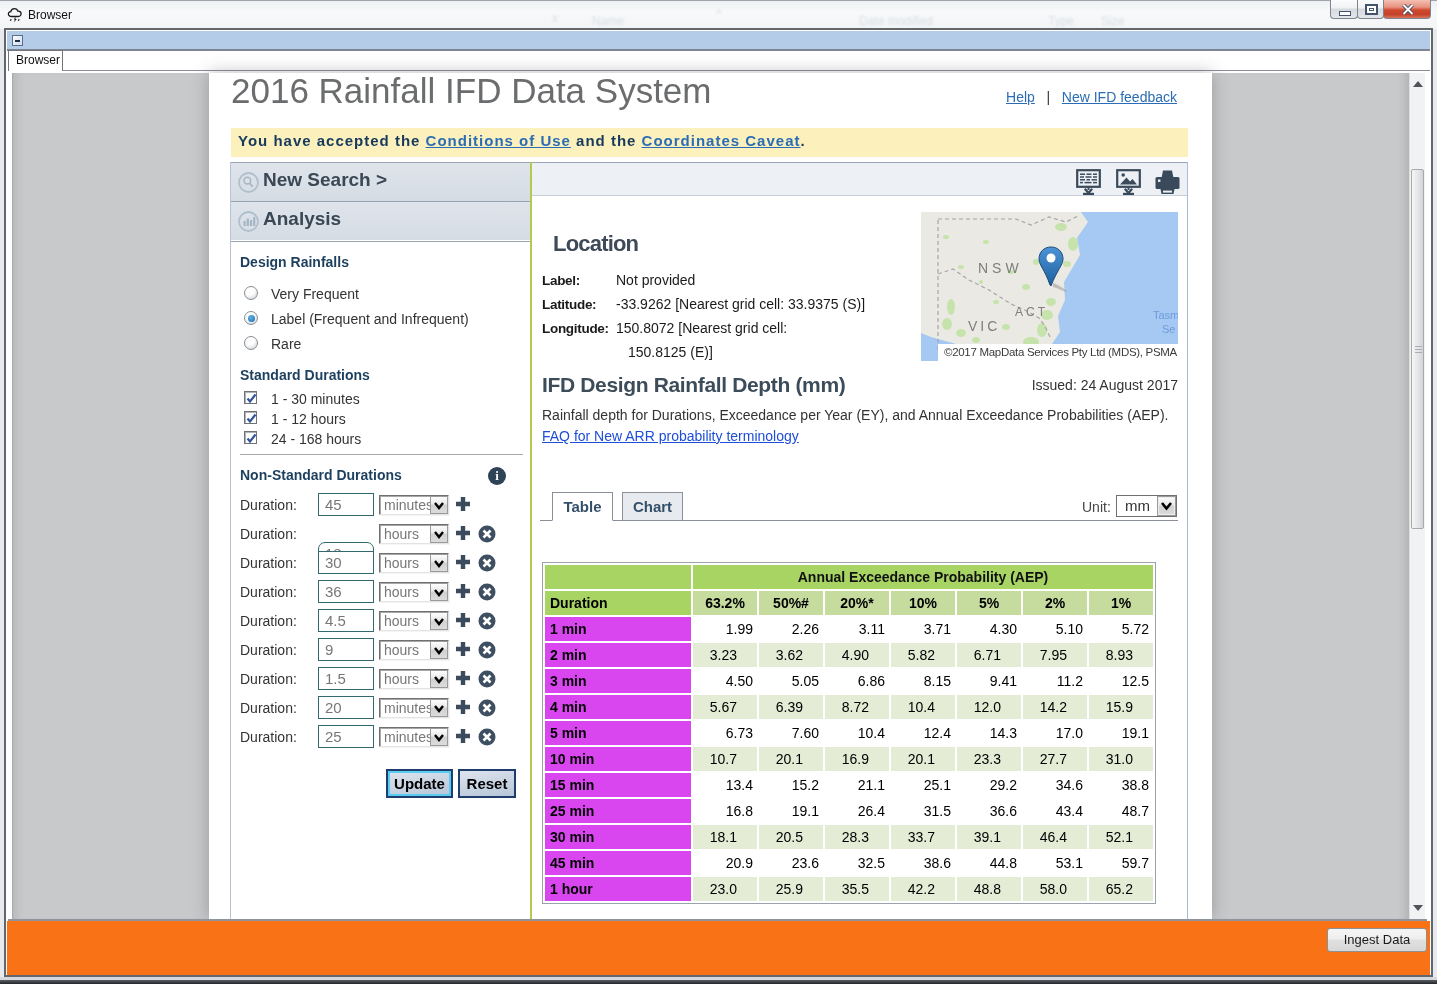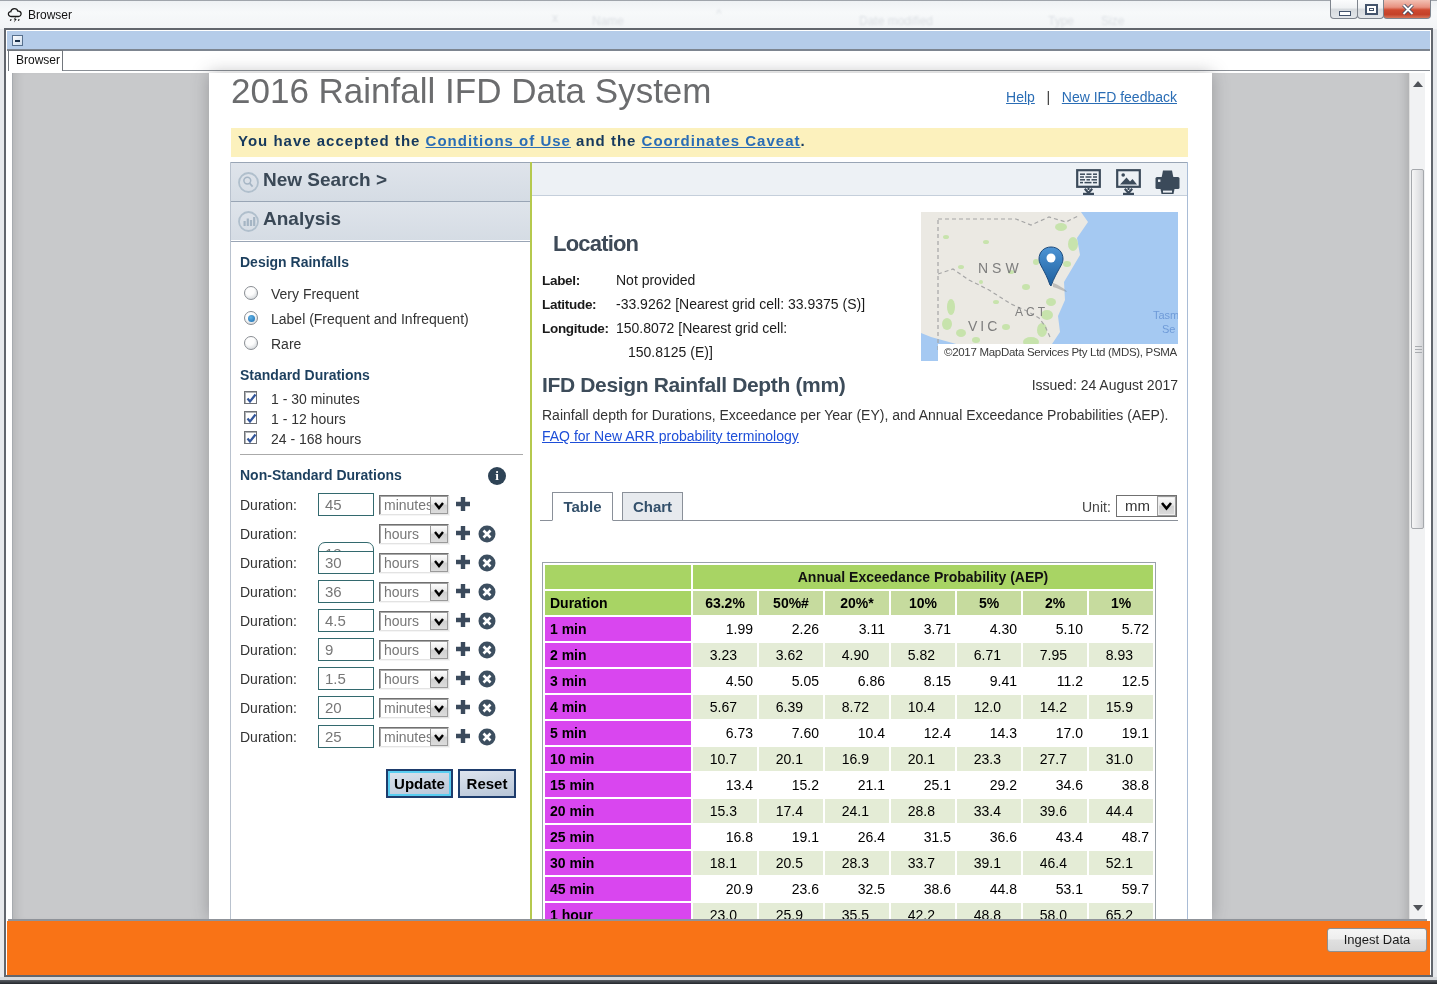--- a/index.html
+++ b/index.html
@@ -531,30 +531,20 @@
               <td class="durc">15 min</td>
               <td class="n0">13.4</td>
               <td class="n0">15.2</td>
               <td class="n0">21.1</td>
               <td class="n0">25.1</td>
               <td class="n0">29.2</td>
               <td class="n0">34.6</td>
               <td class="n0">38.8</td>
             </tr>
             <tr>
-              <td class="durc">20 min</td>
-              <td class="n1">15.3</td>
-              <td class="n1">17.4</td>
-              <td class="n1">24.1</td>
-              <td class="n1">28.8</td>
-              <td class="n1">33.4</td>
-              <td class="n1">39.6</td>
-              <td class="n1">44.4</td>
-            </tr>
-            <tr>
               <td class="durc">25 min</td>
               <td class="n0">16.8</td>
               <td class="n0">19.1</td>
               <td class="n0">26.4</td>
               <td class="n0">31.5</td>
               <td class="n0">36.6</td>
               <td class="n0">43.4</td>
               <td class="n0">48.7</td>
             </tr>
             <tr>

